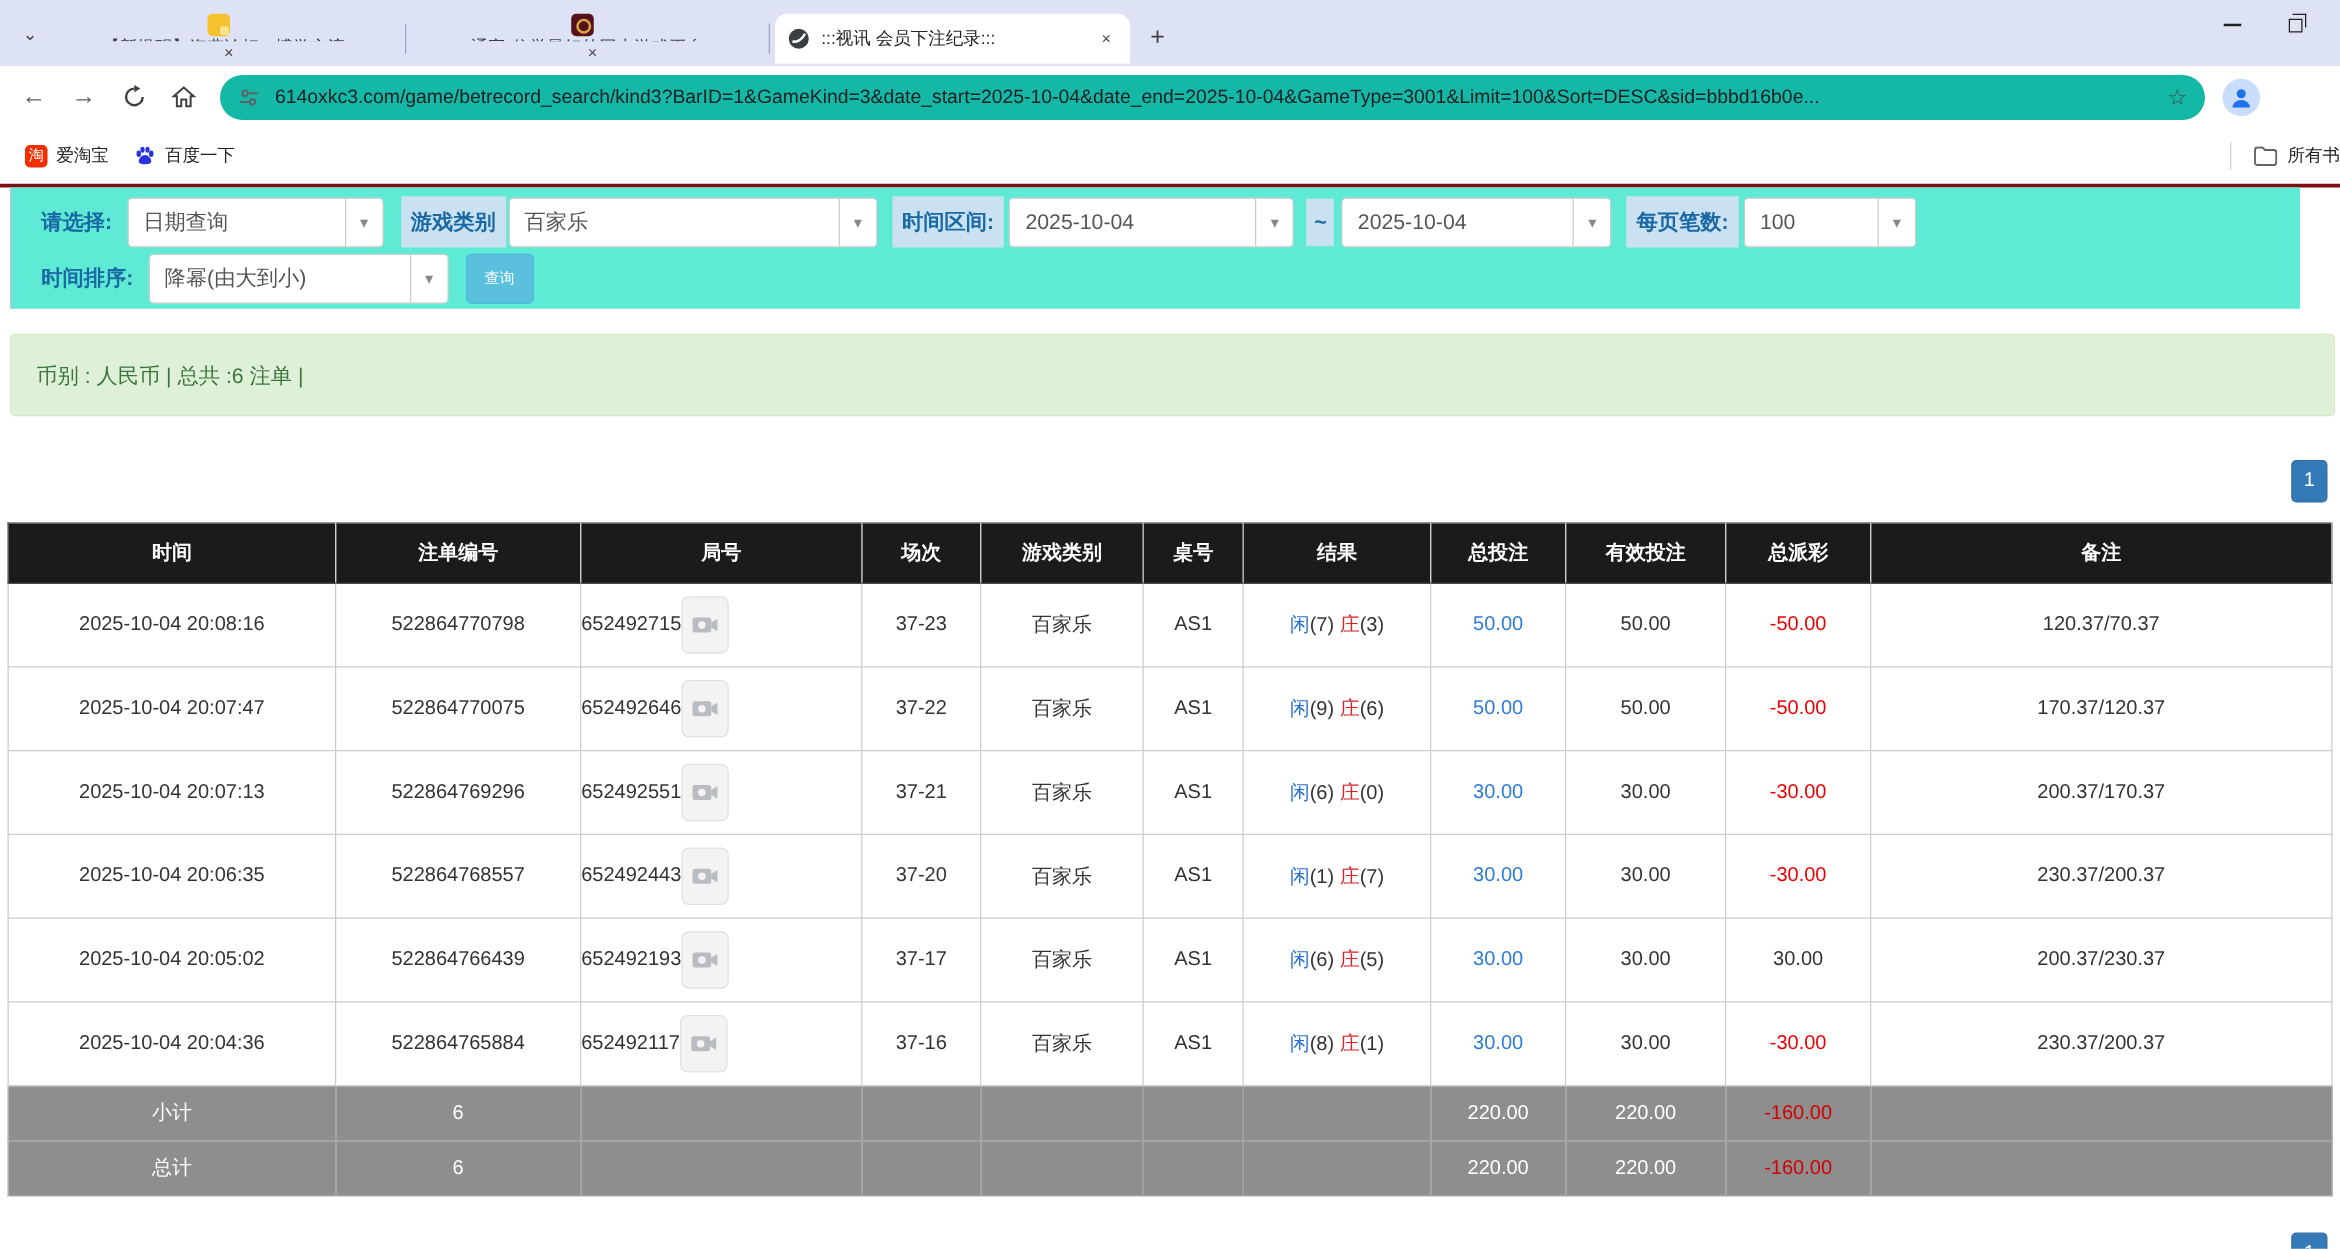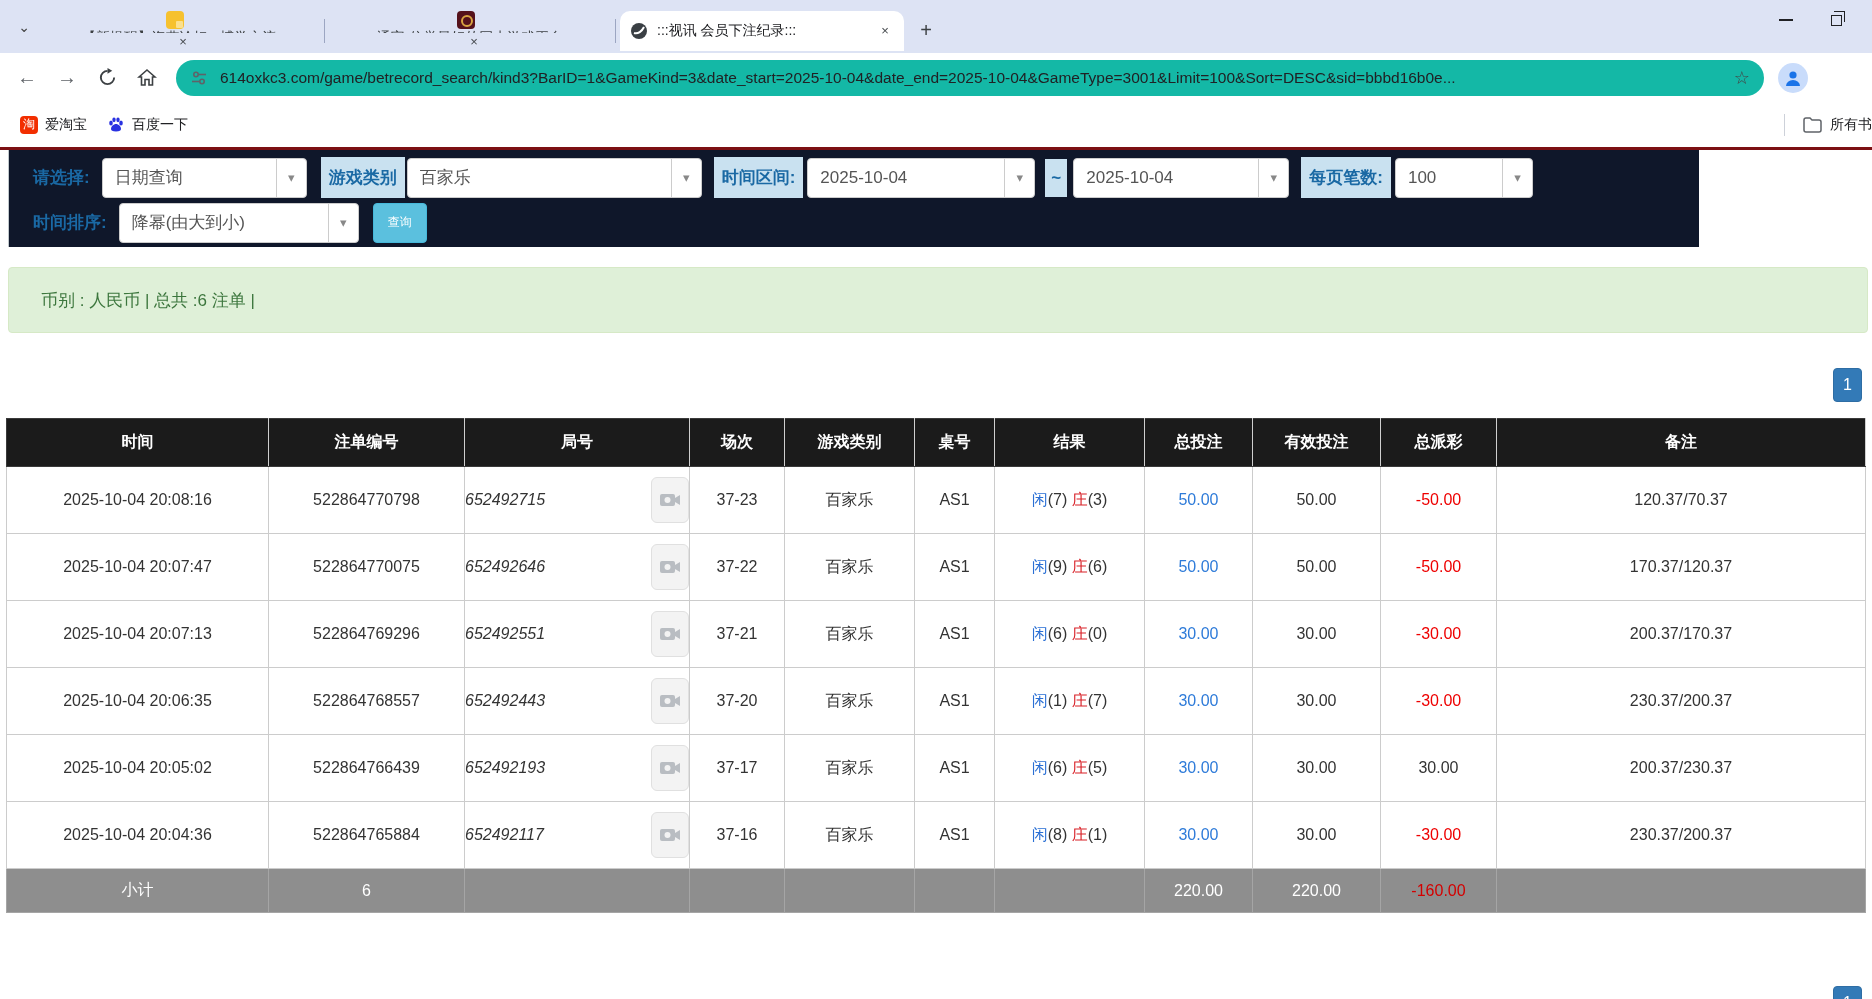--- a/index.html
+++ b/index.html
@@ -49,39 +49,39 @@
   .bookmarks { position:absolute; top:102px; left:0; width:1872px; height:45px; background:#fff;
     display:flex; align-items:center; font-size:14px; color:#202124; }
   .bm-item { display:flex; align-items:center; margin-left:20px; gap:7px; }
   .bm-taobao { width:18px; height:18px; background:#f22e00; border-radius:4px; color:#fff;
     font-size:12px; display:flex; align-items:center; justify-content:center; }
   .bm-right { position:absolute; right:0; top:0; height:45px; display:flex; align-items:center; gap:8px; }
   .bm-vdiv { width:1px; height:22px; background:#cdd1d9; margin-right:10px; }
   .redline { position:absolute; top:147px; left:0; width:1872px; height:3px; background:#7c1013; }
 
   
-  .filterpanel { position:absolute; top:150px; left:8px; width:1691px; height:97px;
-    background:#0f172a; border-left:1px solid #c0c8cc; padding:7px 0 0 16px; }
+  .filterpanel { position:absolute; top:150px; left:8px; width:1832px; height:97px;
+    background:#5eead4; border-left:1px solid #c0c8cc; padding:7px 0 0 16px; }
   .frow { display:flex; align-items:center; height:41px; }
   .frow + .frow { margin-top:4px; }
   .flabel { color:#1a69a4; font-weight:bold; font-size:17px; padding:9px 8px; white-space:nowrap; }
   .flabel.hl { background:#c9e1f0; }
   .sel { background:#fff; border:1px solid #ccc; border-radius:4px; height:40px; display:flex;
     align-items:center; overflow:hidden; }
   .sel .sel-val { flex:1; padding:0 12px; font-size:17px; color:#555; white-space:nowrap; }
   .sel .sel-caret { width:30px; align-self:stretch; border-left:1px solid #ccc; display:flex;
     align-items:center; justify-content:center; color:#888; font-size:13px; }
   .btn-query { margin-left:14px; width:54px; height:40px; background:#5bc0de; color:#fff;
     border:1px solid #46b8da; border-radius:4px; font-size:12px; display:flex; align-items:center;
     justify-content:center; }
 
   
   .infobar { position:absolute; top:267px; left:8px; width:1860px; height:66px; background:#dff0d8;
     border:1px solid #d6e9c6; border-radius:4px; display:flex; align-items:center;
-    justify-content:space-between; padding:0 32px; font-size:17px; }
+    justify-content:space-between; padding:0 20px; font-size:17px; }
   .infobar .left { color:#3c763d; }
   .infobar .right { color:#ff0000; }
 
   
   .page-btn { position:absolute; width:29px; height:34px; background:#337ab7; color:#fff;
     border:1px solid #2e6da4; border-radius:4px; font-size:16px; display:flex; align-items:center;
     justify-content:center; }
 
   
   table.rec { position:absolute; top:418px; left:6px; width:1860px; border-collapse:collapse;
@@ -89,21 +89,21 @@
   table.rec th { background:#1b1b1b; color:#fff; font-weight:bold; height:48px;
     border:1px solid #3a3a3a; border-right:1px solid #cfcfcf; text-align:center; }
   table.rec td { border:1px solid #ccc; height:67px; text-align:center; background:#fff;
     vertical-align:middle; }
   table.rec tr.foot td { background:#8e8e8e; color:#fff; height:44px; border:1px solid #a5a5a5; }
   .amt-blue { color:#2e7bd9; }
   .auto-neg.neg { color:#ee0000; }
   tr.foot .auto-neg.neg { color:#d40000; }
   .res-p { color:#2a6fd4; }
   .res-b { color:#d9232a; }
-  .cellflex { display:flex; align-items:center; justify-content:space-between; gap:0;font-style:italic; }
+  .cellflex { display:flex; align-items:center; justify-content:flex-start; gap:0; }
   .cam-btn { width:38px; height:46px; background:#f3f3f3; border:1px solid #e0e0e0;
     border-radius:6px; display:inline-flex; align-items:center; justify-content:center; }
   svg { display:block; }
 </style>
 </head>
 <body>
 
 <div id="root">
 
   <div class="tabstrip">
@@ -437,18 +437,31 @@
           <td></td>
           <td></td>
           <td></td>
           <td></td>
         <td>220.00</td>
         <td>220.00</td>
         <td class="auto-neg neg">-160.00</td>
         <td></td>
       </tr>
 
+      <tr class="foot">
+        <td>总计</td>
+        <td>6</td>
+        <td></td>
+          <td></td>
+          <td></td>
+          <td></td>
+          <td></td>
+        <td>220.00</td>
+        <td>220.00</td>
+        <td class="auto-neg neg">-160.00</td>
+        <td></td>
+      </tr>
     </tbody>
   </table>
 
   <div class="page-btn" style="top:986px; left:1833px">1</div>
 
 </div>
 
 </body></html>

